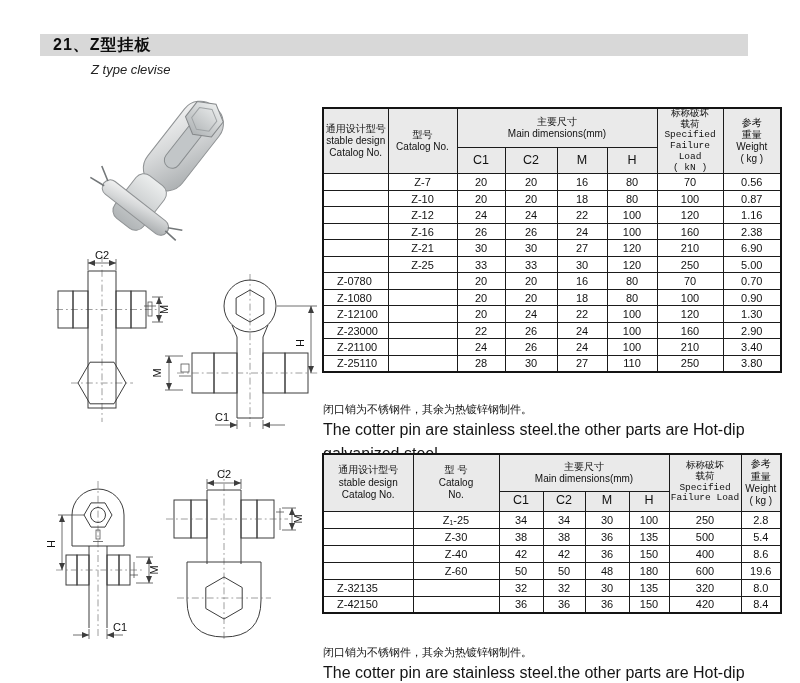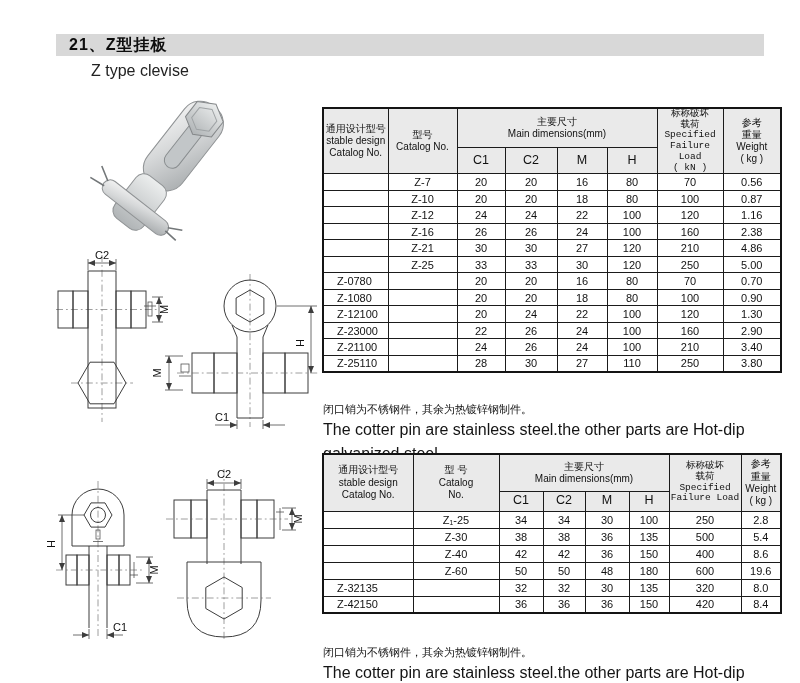--- a/index.html
+++ b/index.html
@@ -1,24 +1,24 @@
 <!DOCTYPE html>
 <html><head>
 <meta charset="utf-8">
 <style>
   *{box-sizing:border-box;}
   html,body{margin:0;padding:0;}
   body{width:800px;height:683px;background:#ffffff;position:relative;overflow:hidden;
        font-family:"Liberation Sans","DejaVu Sans",sans-serif;color:#151515;}
   .page{position:absolute;inset:0;background:#fff;}
 
-  .titlebar{position:absolute;left:56px;top:34px;width:708px;height:22px;background:#d8d8d8;
+  .titlebar{position:absolute;left:40px;top:34px;width:708px;height:22px;background:#d8d8d8;
             display:flex;align-items:center;padding-left:13px;}
   .titlebar .t{font-size:16px;font-weight:bold;letter-spacing:1px;color:#0d0d0d;}
-  .subtitle{position:absolute;left:91px;top:62px;font-size:16px;color:#222;}
+  .subtitle{position:absolute;left:91px;top:62px;font-size:13px;color:#222;font-style:italic;}
 
   .photo{position:absolute;left:86px;top:96px;width:160px;height:152px;}
   .photo svg{display:block;}
 
   .drawing{position:absolute;}
   .d1{left:55px;top:250px;width:265px;height:180px;}
   .d2{left:30px;top:438px;width:290px;height:207px;}
   .ln{fill:none;stroke:#3d3d3d;stroke-width:1;}
   .thin{fill:none;stroke:#4a4a4a;stroke-width:0.75;}
   .cl{fill:none;stroke:#6b6b6b;stroke-width:0.65;stroke-dasharray:7 3 1.8 3;}
@@ -304,21 +304,21 @@
           <td>2.38</td>
         </tr>
         <tr>
           <td></td>
           <td>Z-21</td>
           <td>30</td>
           <td>30</td>
           <td>27</td>
           <td>120</td>
           <td>210</td>
-          <td>4.86</td>
+          <td>6.90</td>
         </tr>
         <tr>
           <td></td>
           <td>Z-25</td>
           <td>33</td>
           <td>33</td>
           <td>30</td>
           <td>120</td>
           <td>250</td>
           <td>5.00</td>

